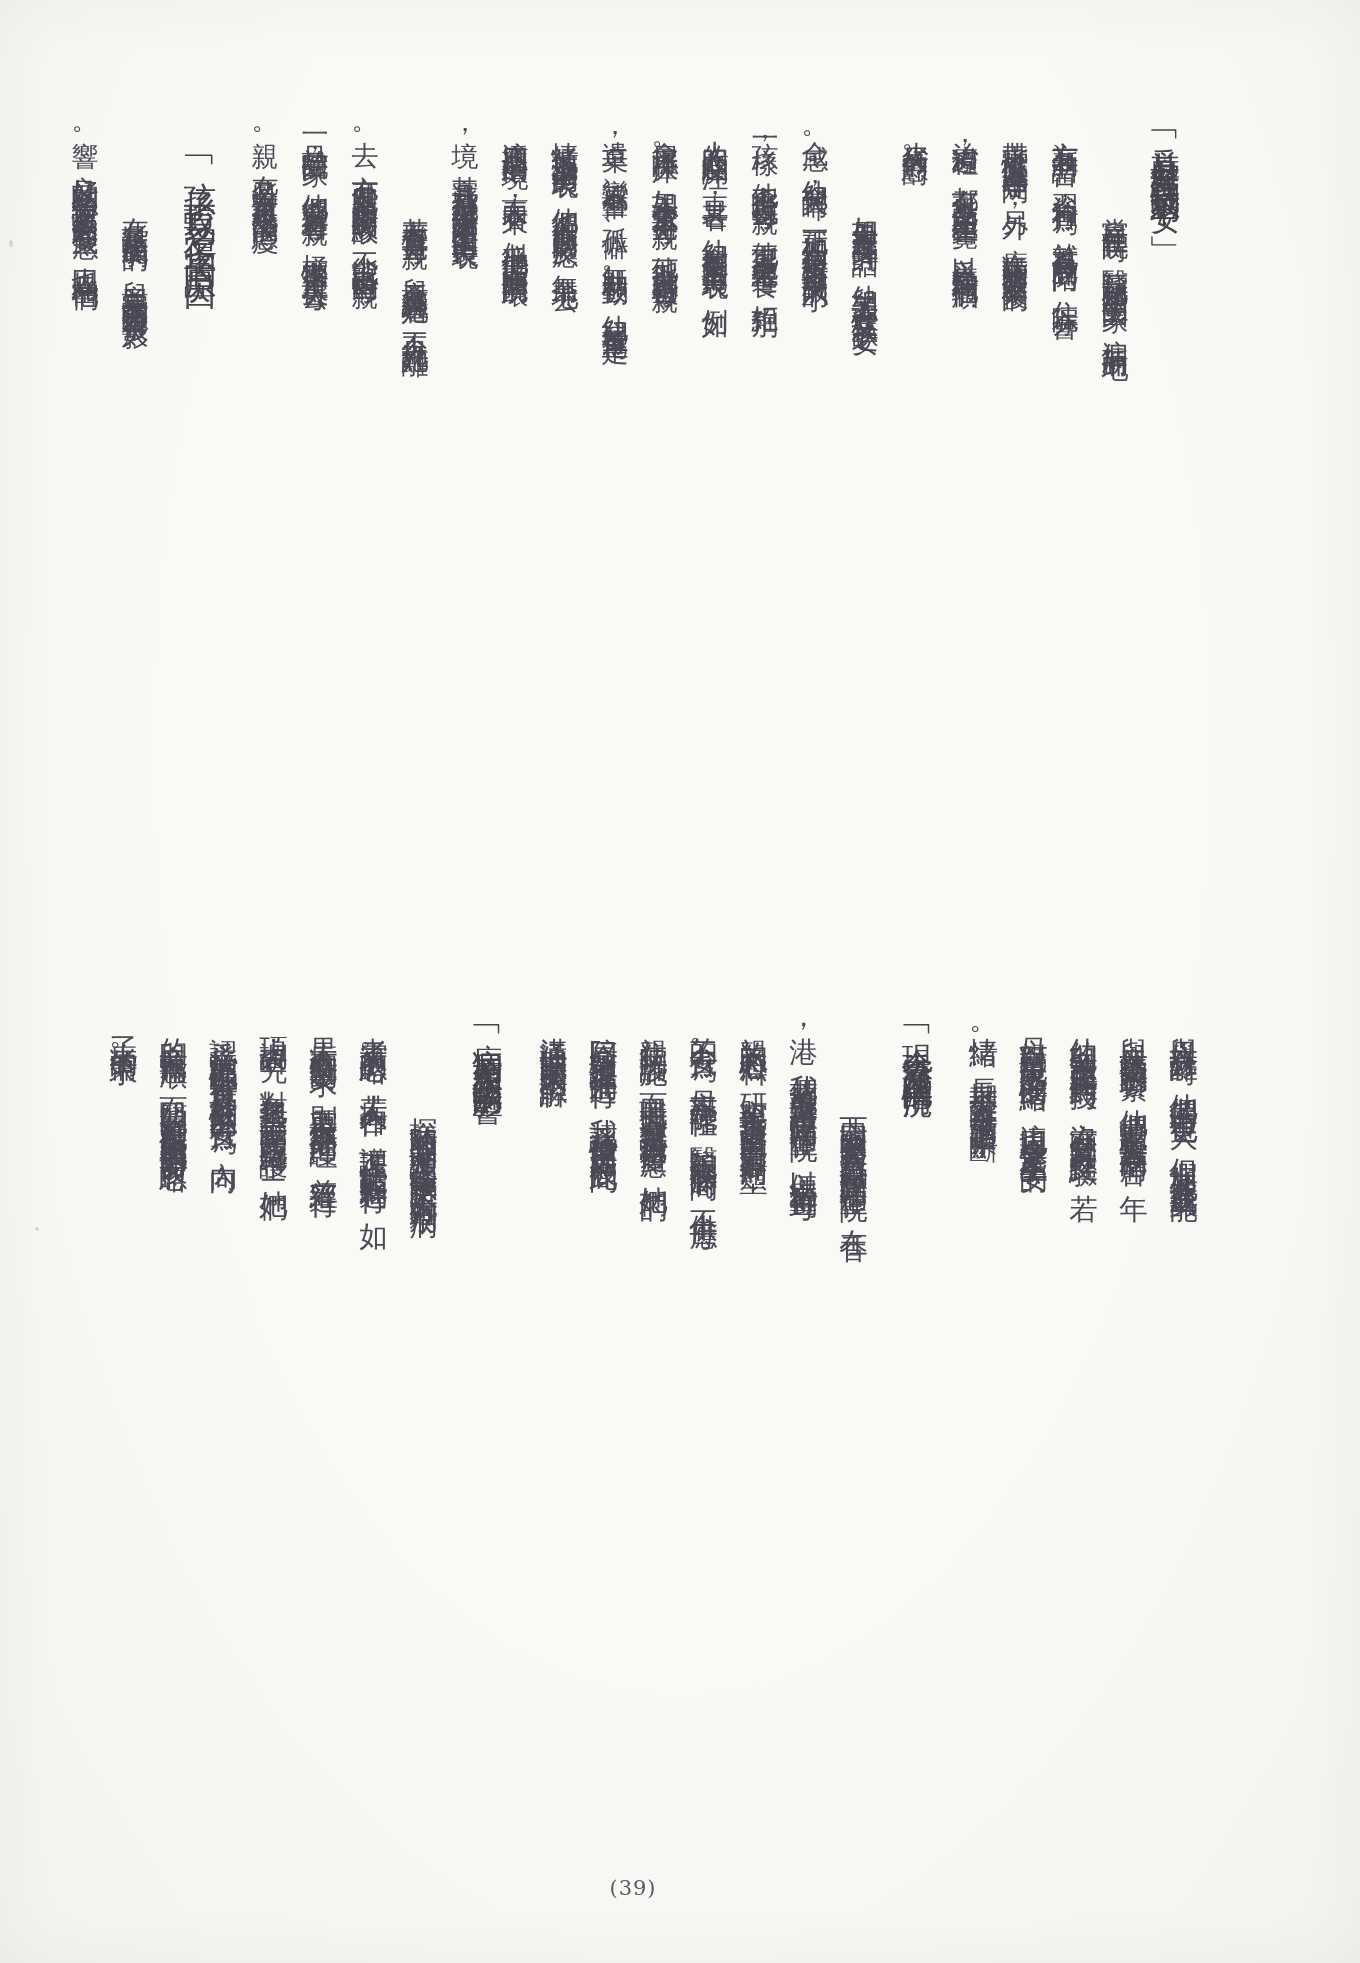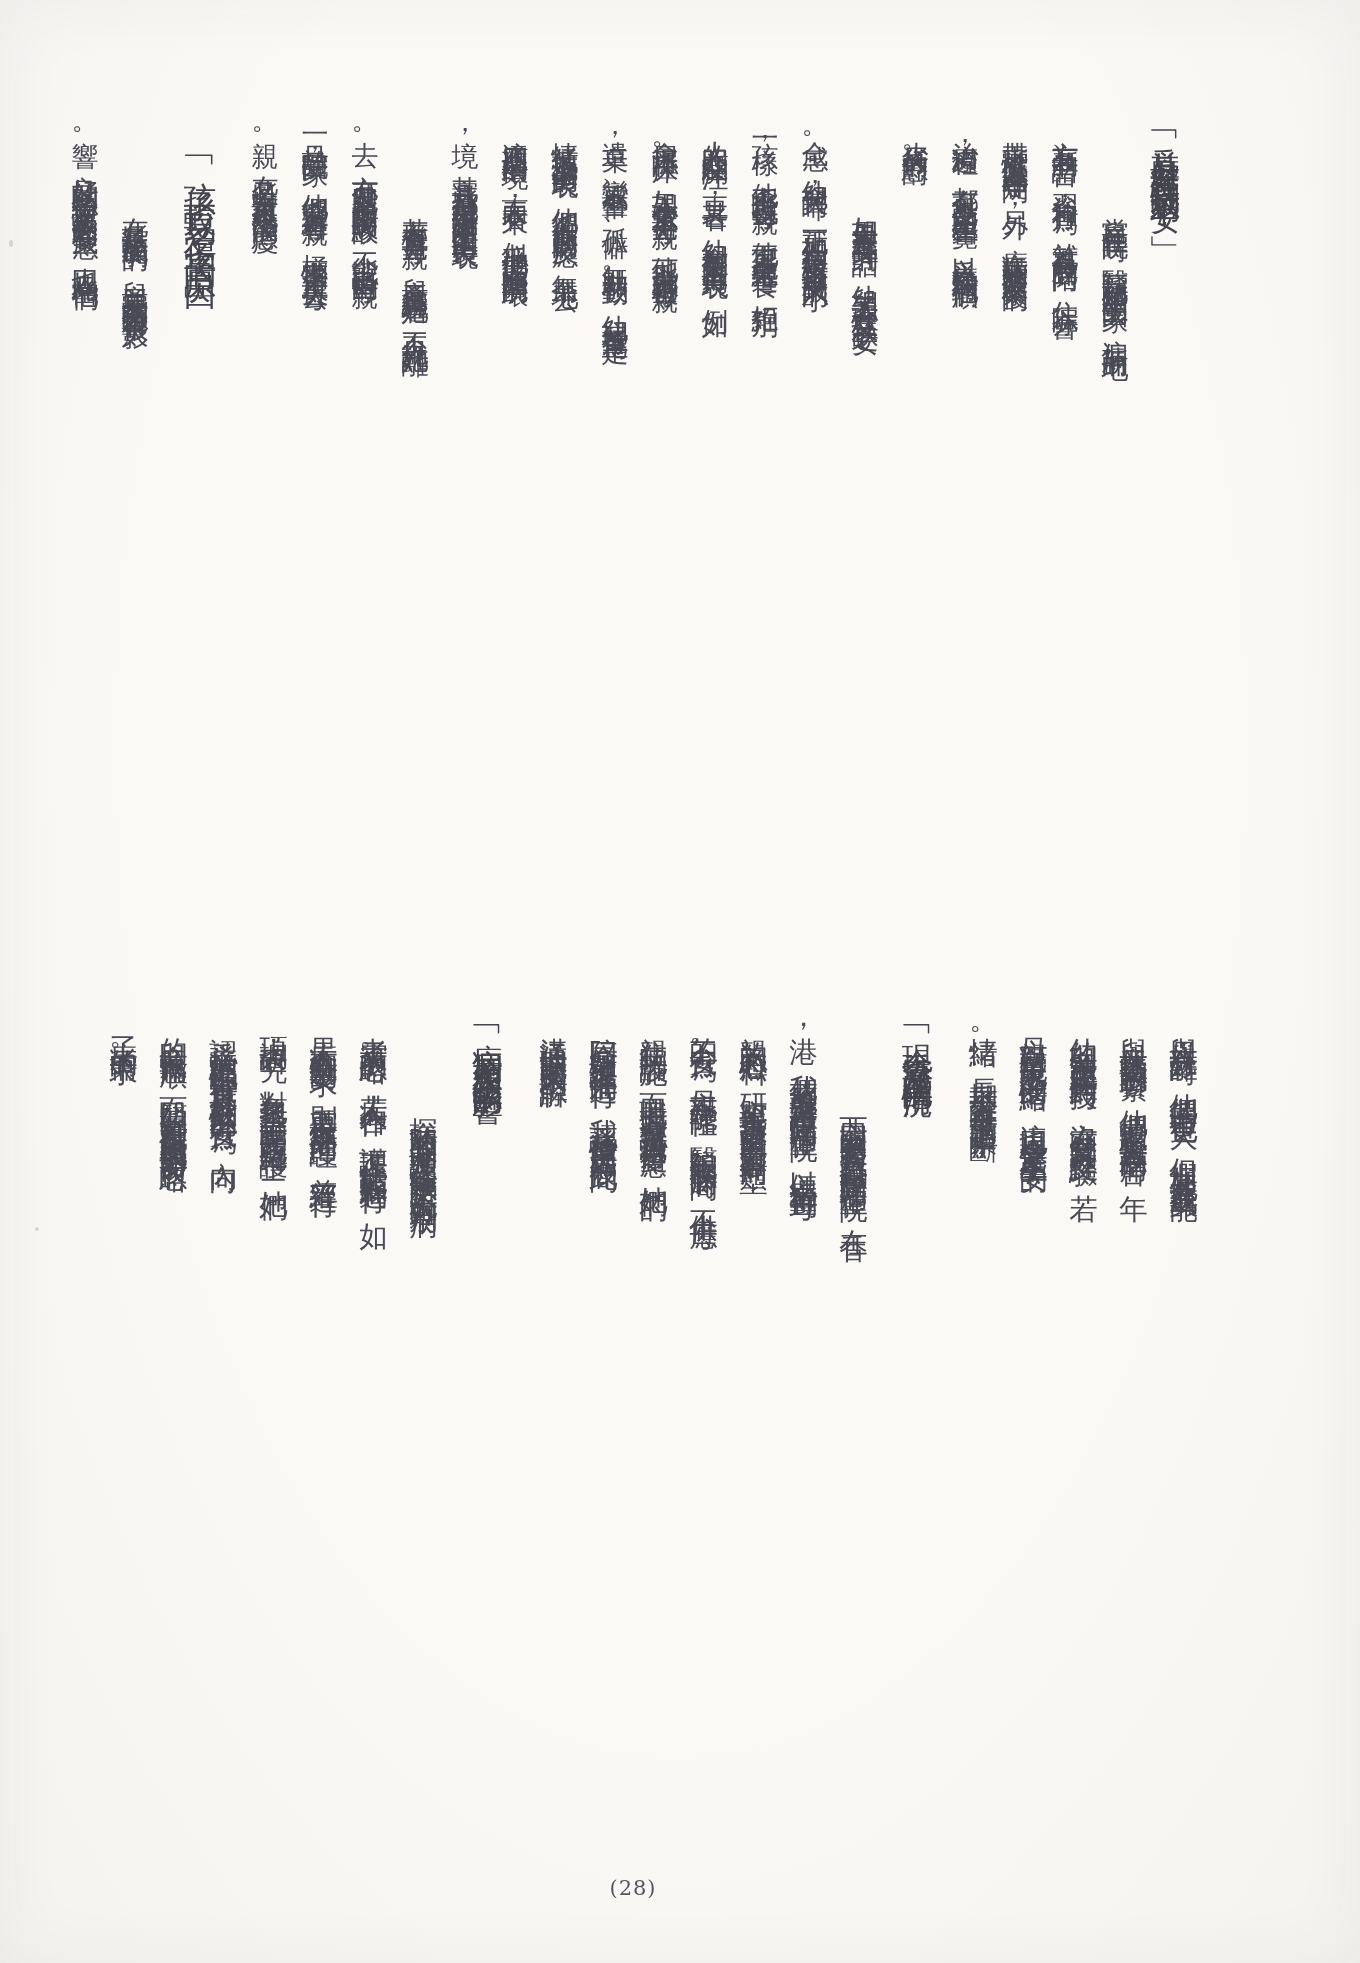--- a/index.html
+++ b/index.html
@@ -138,17 +138,17 @@
       <div class="col heading">「病房制度和人手短缺的影響」</div>
       <div class="col body indent">探病時間的限制和護理人手的短缺帶來了院方對個別病</div>
       <div class="col body">者需求的忽略。若病人合作，護理工作定能較順利進行。如</div>
       <div class="col body">果病人有特別的要求，則需要提供額外的護理。曾經進行一</div>
       <div class="col body">項調查研究，對象包括了香港十三間醫院的兒科護士，她們</div>
       <div class="col body">認爲病童的搗亂性不安行爲更甚於被動性的不安行爲。內向</div>
       <div class="col body">的兒童較爲溫順，而醫院的制度祇是順應職員的需要而忽略</div>
       <div class="col body">了病者的需求。</div>
     </div>
 
-  <div class="pageno">(28)</div>
+  <div class="pageno">(39)</div>
 
   <div class="speck" style="left:9px; top:240px; width:4px; height:7px;"></div>
   <div class="speck" style="left:35px; top:1227px; width:4px; height:4px;"></div>
 </div>
 
 </body></html>

